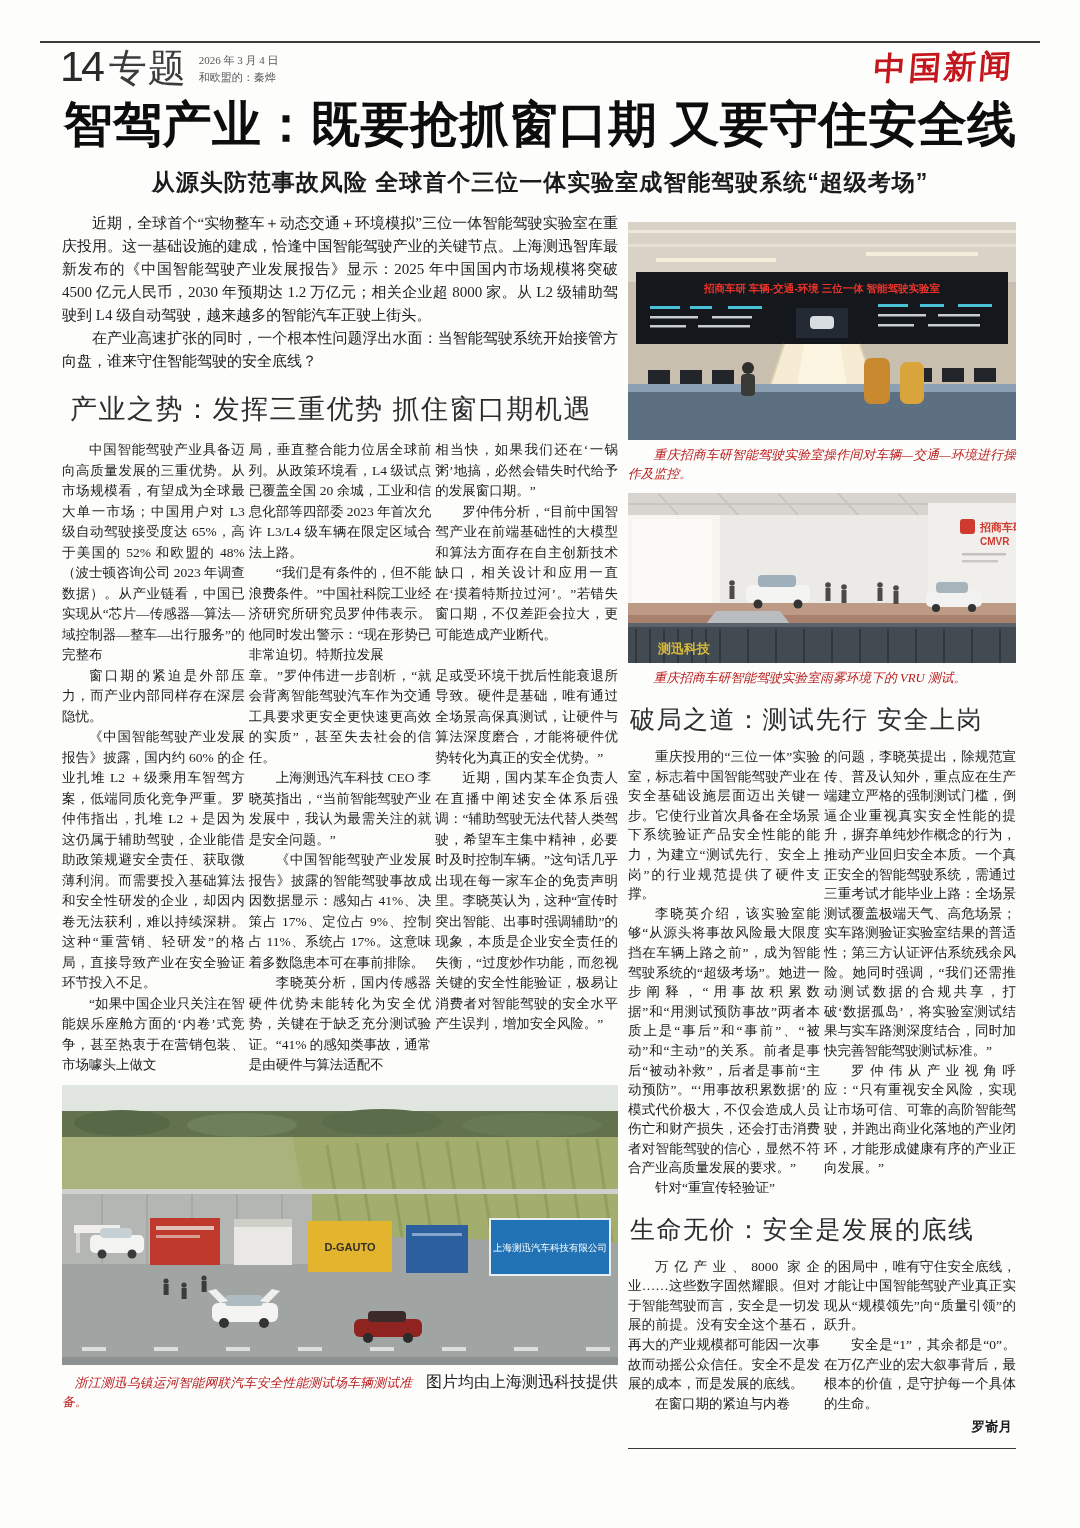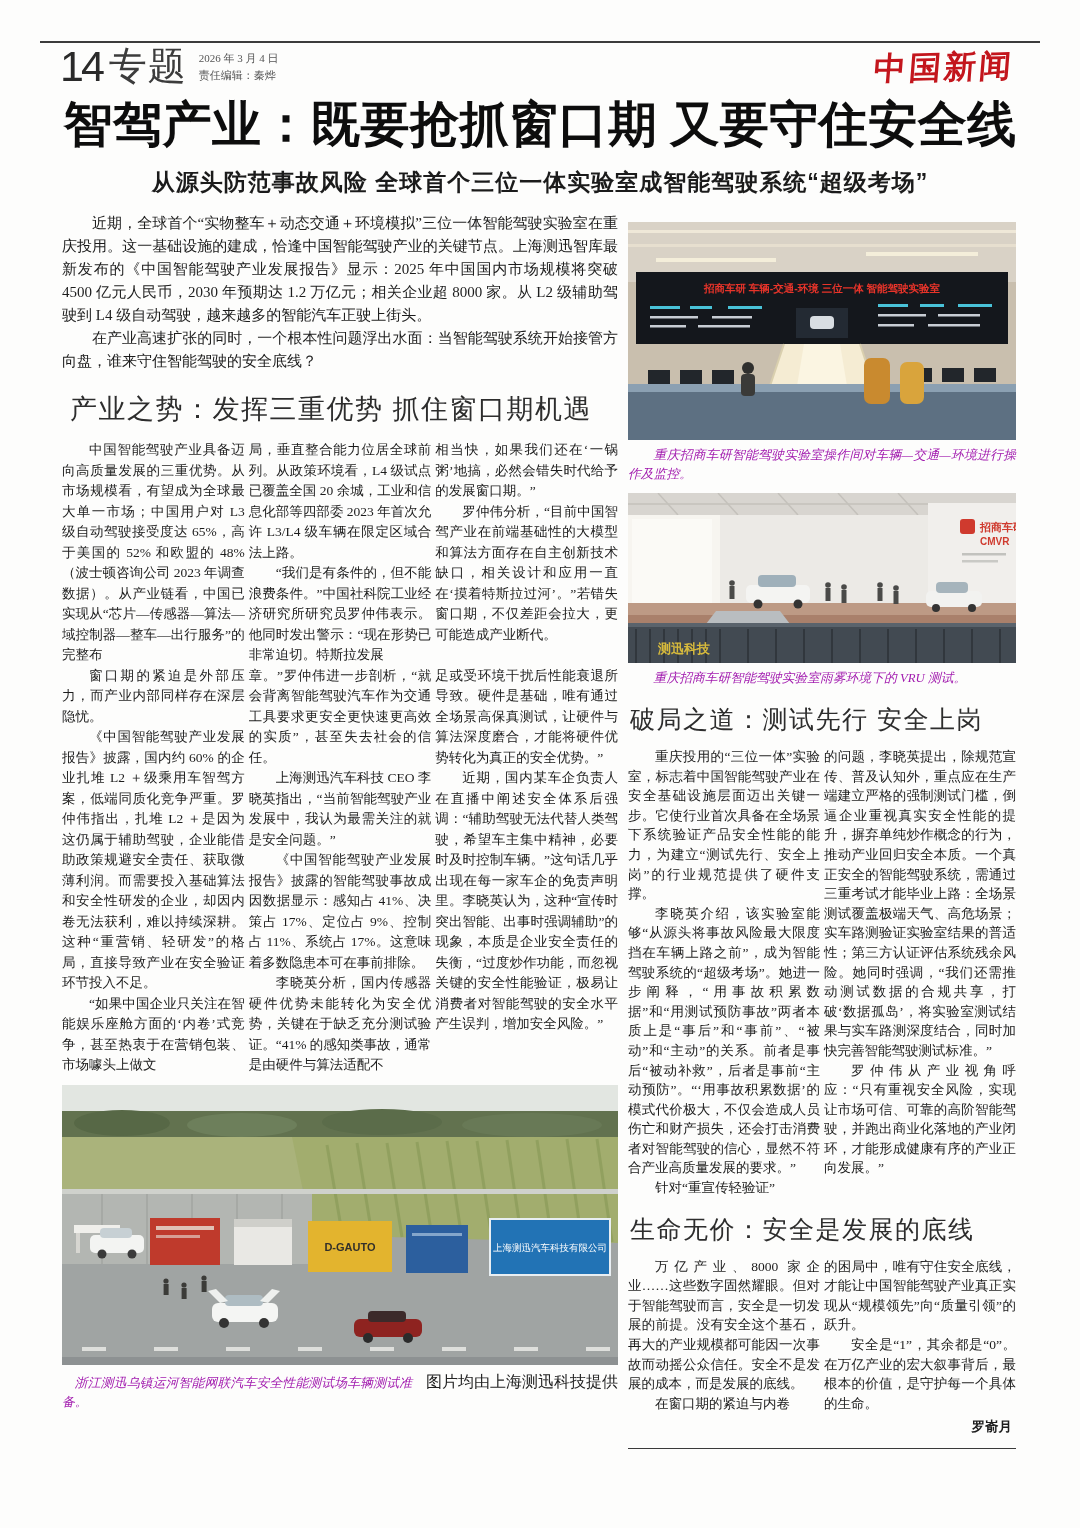--- a/index.html
+++ b/index.html
@@ -1,21 +1,21 @@
 <!DOCTYPE html>
 <html><head>
 <meta charset="utf-8">
 <style>
   html,body{margin:0;padding:0;background:#ffffff;}
   .page{position:relative;width:1080px;height:1528px;background:#fdfdfc;overflow:hidden;
         font-family:"Liberation Serif","DejaVu Serif",serif;color:#1c1c1c;}
 
   .toprule{position:absolute;left:40px;right:40px;top:41px;border-top:2px solid #3c3c3c;}
 
-  .header{position:absolute;left:60px;top:47px;display:flex;align-items:center;}
+  .header{position:absolute;left:60px;top:47px;display:flex;align-items:flex-end;}
   .pageno{font-family:"Liberation Sans","DejaVu Sans",sans-serif;font-size:43px;font-weight:300;
           letter-spacing:-3px;line-height:0.9;color:#2a2a2a;}
   .seclabel{font-family:"Liberation Sans","DejaVu Sans",sans-serif;font-size:38px;font-weight:500;
             color:#3c3c3c;line-height:0.95;margin-left:7px;letter-spacing:1px;}
   .edinfo{margin-left:12px;padding-top:2px;font-size:11px;line-height:1.55;color:#555;}
   .masthead{position:absolute;right:66px;top:46px;color:#c3161d;font-size:32px;font-weight:bold;
             letter-spacing:3px;transform:skewX(-6deg) rotate(-1.5deg);
             font-family:"Liberation Serif",serif;}
 
   .headline{position:absolute;left:40px;width:1000px;top:92px;margin:0;text-align:center;
@@ -36,42 +36,42 @@
 
   .cols{display:flex;gap:4px;}
   .cols .col{flex:1;min-width:0;}
   .cols p{margin:0;font-size:13.5px;line-height:20.5px;text-align:justify;text-indent:2em;}
   .rcols{gap:4px;}
   .rcols p{line-height:19.6px;}
   .cols p.cont{text-indent:0;}
 
   .photo{display:block;margin:0;}
   .photo3wrap{margin-top:9px;}
-  .caption{margin:6px 0 9px;font-size:12.8px;line-height:19px;color:#a21caf;
+  .caption{margin:6px 0 9px;font-size:12.8px;line-height:19px;color:#b91c1c;
            text-align:justify;text-indent:2em;font-style:italic;}
   .caption-row{display:flex;justify-content:space-between;align-items:baseline;margin-top:7px;}
   .caption-row .caption{margin:0;text-indent:1em;flex:0 1 auto;}
   .caption-row .credit{font-size:16px;color:#222;white-space:nowrap;margin-left:14px;font-style:normal;
            font-family:"Liberation Sans","DejaVu Sans",sans-serif;}
   .byline{text-align:right;font-size:13.5px;font-weight:700;margin-top:5px;padding-right:4px;}
   .bottomrule{border-top:1.5px solid #3a3a3a;margin-top:12px;}
 </style>
 </head>
 <body>
 
 <div class="page">
 
   <div class="toprule"></div>
 
   <div class="header">
     <span class="pageno">14</span>
     <span class="seclabel">专题</span>
     <div class="edinfo">
       <div>2026 年 3 月 4 日</div>
-      <div>责任编辑：秦烨</div>
+      <div>和欧盟的：秦烨</div>
     </div>
   </div>
   <div class="masthead">中国新闻</div>
 
   <h1 class="headline">智驾产业：既要抢抓窗口期 又要守住安全线</h1>
   <h2 class="subheadline">从源头防范事故风险 全球首个三位一体实验室成智能驾驶系统“超级考场”</h2>
 
   <div class="leftcol">
 
     <div class="intro">

